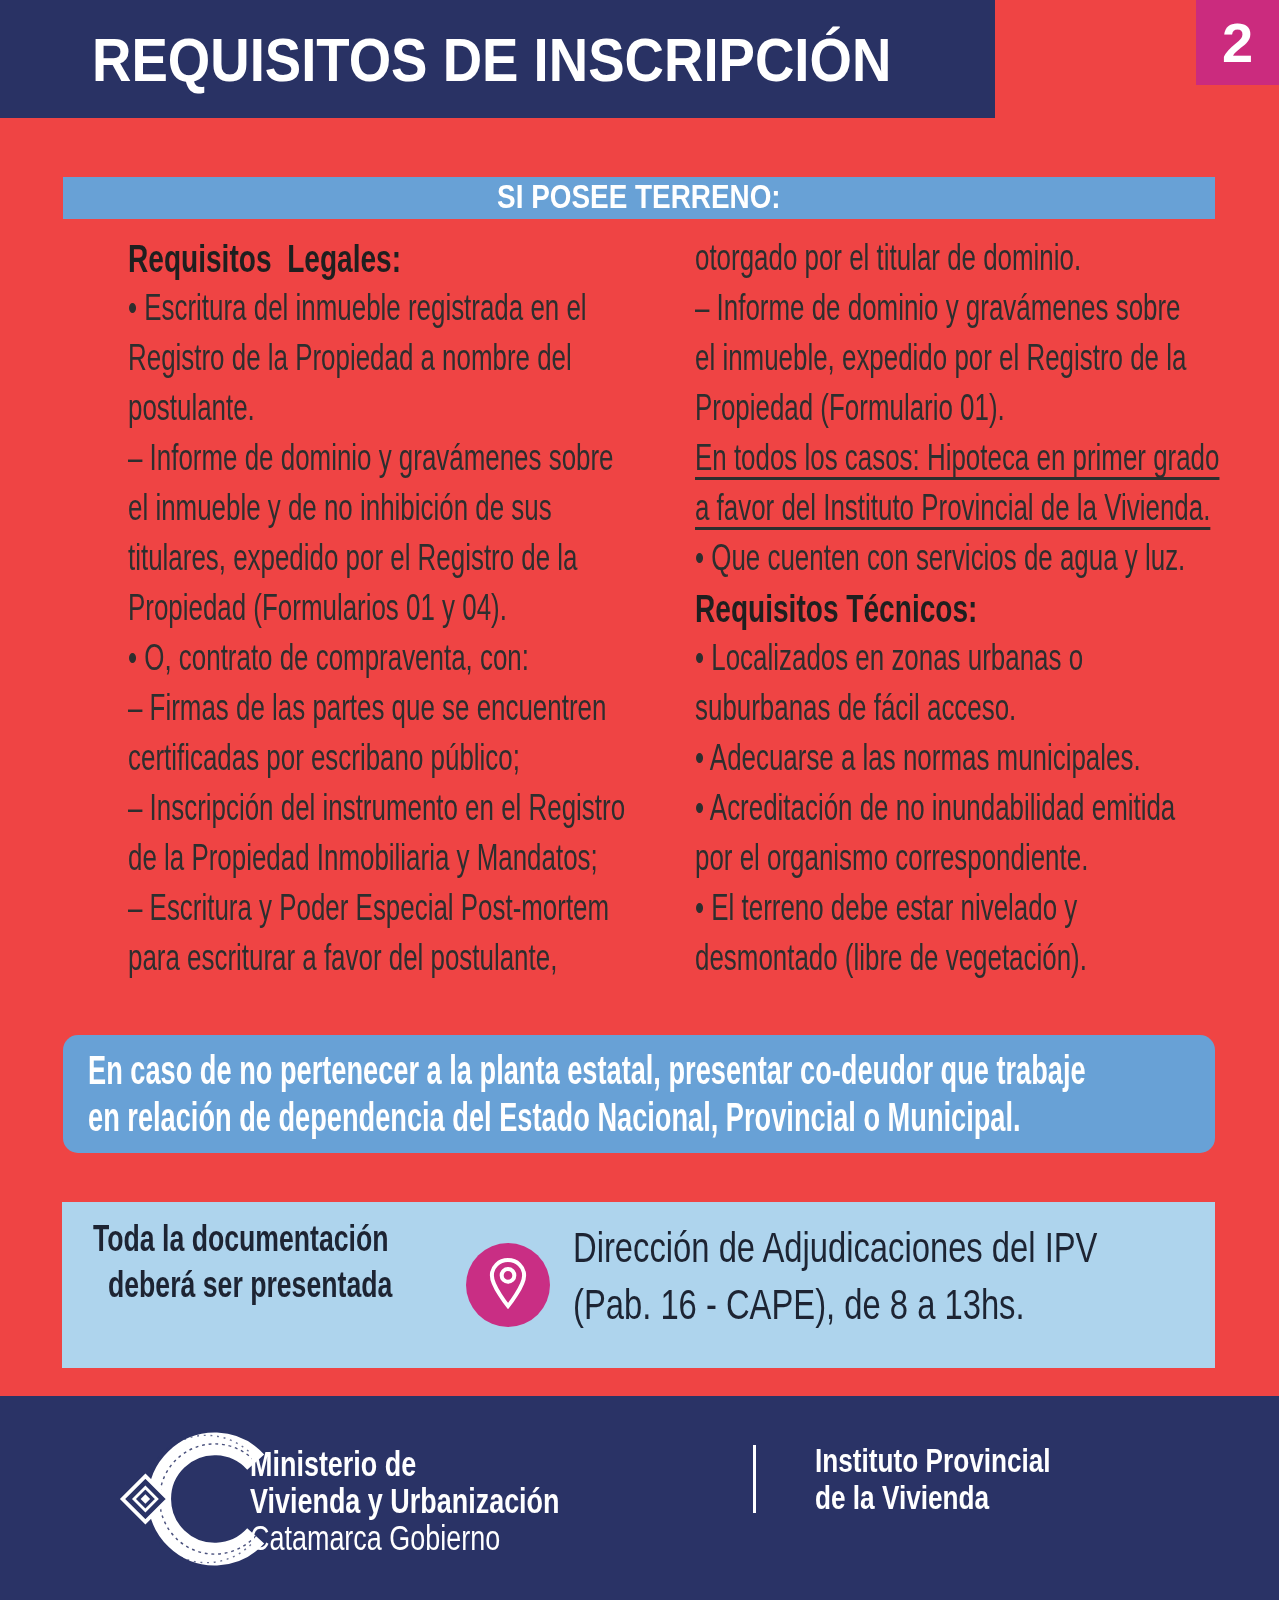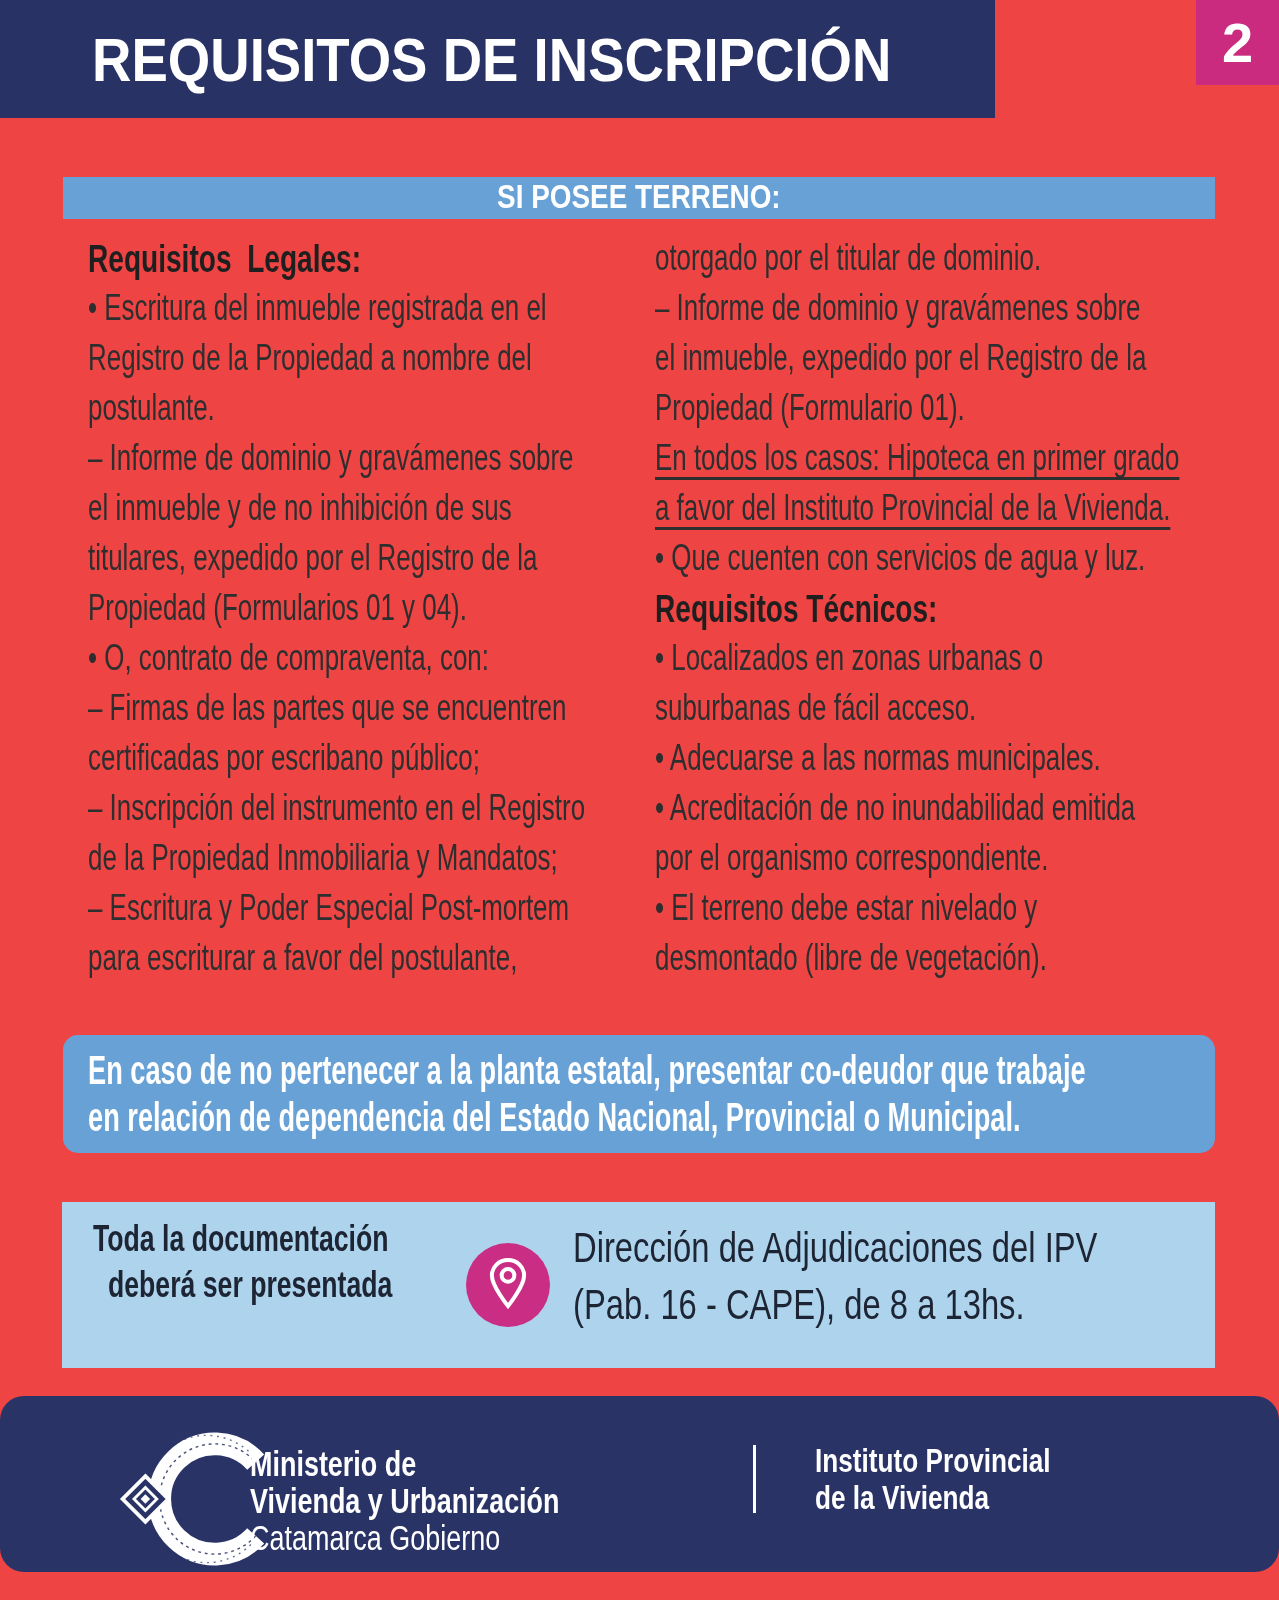--- a/index.html
+++ b/index.html
@@ -34,21 +34,21 @@
     background:#68a1d6; display:flex; align-items:flex-start; justify-content:center;
   }
   .section-bar .txt {
     font-size:34px; font-weight:bold; color:#ffffff; white-space:pre;
     transform:scaleX(0.82);
   }
 
   
   .columns { position:absolute; left:88px; top:237px; width:1127px; display:flex; }
   .col { display:block; }
-  .col.left  { width:567px; }
+  .col.left  { width:567px;margin-left:40px; }
   .col.right { width:560px; }
   .col .line { height:50px; white-space:pre; }
   .col .txt {
     display:inline-block; font-size:36px; color:#2e2e2e;
     transform:scaleX(0.72); transform-origin:0 50%;
   }
   .col .line.heading .txt { font-weight:bold; font-size:39px; color:#1f1f1f; }
   .col .line.underline .txt {
     text-decoration:underline; text-decoration-thickness:3px; text-underline-offset:7px;
   }
@@ -82,23 +82,22 @@
   }
   .info-right { position:absolute; left:511px; top:22px; }
   .info-right .line { height:57px; white-space:pre; }
   .info-right .txt {
     display:inline-block; font-size:42px; color:#1d2433;
     transform:scaleX(0.78); transform-origin:0 50%;
   }
 
   
   .footer {
-    position:absolute; left:0; top:1396px; width:1279px; height:176px;
+    position:absolute; left:0; top:1396px; width:1279px; height:204px;
     background:#2a3366;
-    border-radius:24px;
   }
   .logo { position:absolute; left:115px; top:27px; width:190px; height:152px; }
   .ministry { position:absolute; left:250px; top:48px; }
   .ministry .line { height:37px; white-space:pre; }
   .ministry .txt {
     display:inline-block; font-size:35px; font-weight:bold; color:#ffffff;
     transform:scaleX(0.77); transform-origin:0 50%;
   }
   .ministry .line.regular .txt { font-weight:normal; }
   .footer-divider {

